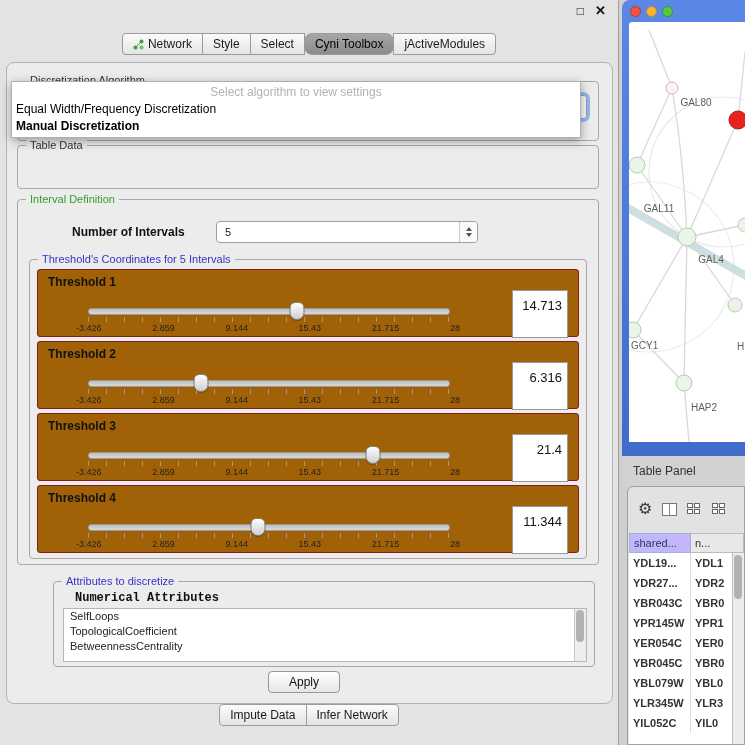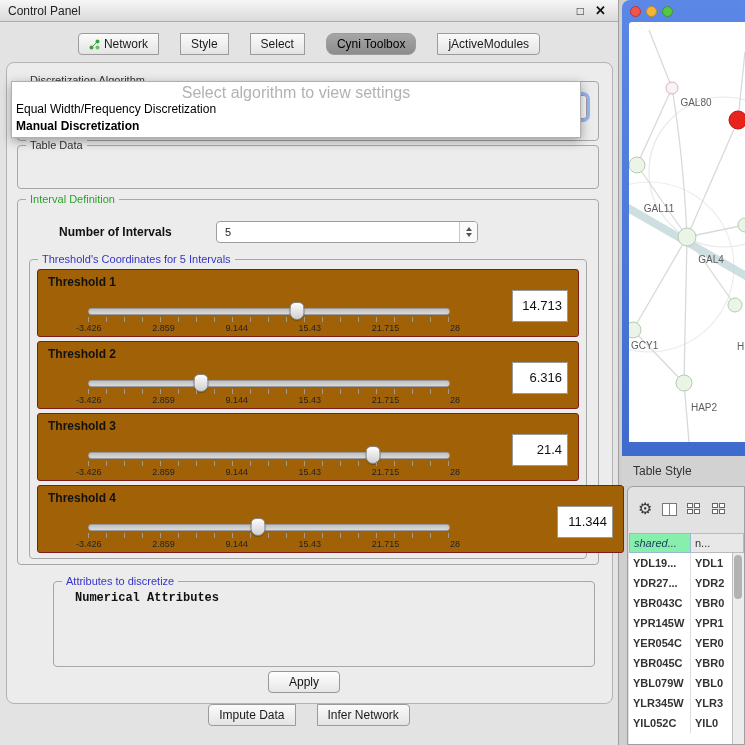--- a/index.html
+++ b/index.html
@@ -4,21 +4,21 @@
 <style>
   html,body{margin:0;padding:0;background:#c9c9c9;font-family:"Liberation Sans",sans-serif;}
   #root{position:relative;width:745px;height:745px;background:#cfcfcf;overflow:hidden;}
 
   
   .cp{position:absolute;left:0;top:0;width:618px;height:745px;background:#e3e3e3;border-right:1px solid #9f9f9f;}
   .cp-title{position:absolute;left:0;top:0;width:100%;height:22px;background:linear-gradient(#f6f6f6,#dadada);border-bottom:1px solid #adadad;font-size:12px;color:#222;line-height:22px;padding-left:8px;box-sizing:border-box;}
   .cp-min{position:absolute;right:34px;top:0;height:22px;line-height:22px;font-size:12px;color:#222;cursor:default;}
   .cp-close{position:absolute;right:12px;top:0;height:22px;line-height:22px;font-size:13px;font-weight:bold;color:#111;cursor:default;}
 
-  .tabbar{position:absolute;left:0;width:618px;display:flex;justify-content:center;gap:22px;}
+  .tabbar{position:absolute;left:0;width:618px;display:flex;justify-content:center;}
   .tabbar.top{top:33px;}
   .tab{height:20px;line-height:20px;padding:0 10px;font-size:12px;color:#1a1a1a;background:linear-gradient(#fbfbfb,#e4e4e4);border:1px solid #9b9b9b;margin-left:-1px;white-space:nowrap;display:flex;align-items:center;gap:4px;}
   .tab:first-child{border-radius:4px 0 0 4px;margin-left:0;}
   .tab:last-child{border-radius:0 4px 4px 0;}
   .tab.sel{background:linear-gradient(#a6a6a6,#8c8c8c);color:#000;border-radius:8px;}
 
   .main{position:absolute;left:6px;top:62px;width:605px;height:640px;background:#ececec;border:1px solid #b3b3b3;border-radius:8px;}
 
   .group{position:absolute;border:1px solid #a8a8a8;border-radius:4px;}
   .glabel{position:absolute;top:-7px;left:8px;background:#ececec;padding:0 4px;font-size:11px;color:#333;white-space:nowrap;}
@@ -26,33 +26,33 @@
   .glabel.blue{color:#3434c8;}
 
   .combo{position:absolute;background:#fff;border:1px solid #9e9e9e;border-radius:4px;font-size:11px;color:#222;display:flex;align-items:center;box-sizing:border-box;}
   .combo .txt{flex:1;padding-left:8px;overflow:hidden;white-space:nowrap;}
   .combo .step{width:17px;align-self:stretch;border-left:1px solid #c9c9c9;display:flex;flex-direction:column;align-items:center;justify-content:center;gap:2px;background:#fafafa;border-radius:0 3px 3px 0;}
   .arr-up{width:0;height:0;border-left:3px solid transparent;border-right:3px solid transparent;border-bottom:4px solid #555;}
   .arr-dn{width:0;height:0;border-left:3px solid transparent;border-right:3px solid transparent;border-top:4px solid #555;}
   .combo.focus{box-shadow:0 0 0 3px rgba(105,155,250,.65);z-index:1;}
 
   .ddl{position:absolute;left:4px;top:18px;width:568px;background:#fff;border:1px solid #b0b0b0;box-shadow:0 3px 10px rgba(0,0,0,.35);z-index:6;padding:2px 0;}
-  .ddl .ph{text-align:center;color:#b2b2b2;font-size:16px;height:17px;line-height:17px;}
+  .ddl .ph{text-align:center;color:#b2b2b2;font-size:12px;height:17px;line-height:17px;}
   .ddl .it{font-size:12px;height:17px;line-height:17px;padding-left:4px;color:#000;}
   .ddl .it.b{font-weight:bold;}
 
   .boldlab{position:absolute;font-size:12px;font-weight:bold;color:#111;white-space:nowrap;}
 
   .thr{position:absolute;left:30px;width:540px;height:66px;border:1px solid #7f1d1d;border-radius:3px;background:#a16207;}
   .thr .tl{position:absolute;left:10px;top:5px;font-size:12px;font-weight:bold;color:#111;}
   .track{position:absolute;left:50px;top:38px;width:360px;height:5px;background:linear-gradient(#bfbfbf,#dadada);border:1px solid #9a9a9a;border-radius:3px;}
   .thumb{position:absolute;top:-7px;width:13px;height:16px;background:linear-gradient(#fdfdfd,#cfcfcf);border:1px solid #858585;border-radius:6px 6px 8px 8px;transform:translateX(-50%);box-shadow:0 1px 1px rgba(0,0,0,.25);}
   .ticks{position:absolute;left:50px;top:47px;width:361px;height:5px;background:repeating-linear-gradient(90deg,#9a9a9a 0,#9a9a9a 1px,transparent 1px,transparent 18px);}
   .tlabels{position:absolute;left:38px;top:53px;width:384px;display:flex;justify-content:space-between;font-size:9px;color:#222;}
-  .vbox{position:absolute;right:10px;top:20px;width:56px;height:32px;background:#fff;border:1px solid #999;font-size:13px;color:#111;text-align:right;line-height:30px;padding-right:5px;box-sizing:border-box;}
+  .vbox{position:absolute;right:10px;top:20px;width:56px;height:48px;background:#fff;border:1px solid #999;font-size:13px;color:#111;text-align:right;line-height:30px;padding-right:5px;box-sizing:border-box;}
 
   .listbox{position:absolute;background:#fff;border:1px solid #b5b5b5;overflow:hidden;font-size:11px;color:#222;}
   .listbox .li{height:15px;line-height:15px;padding-left:6px;white-space:nowrap;}
   .lscroll{position:absolute;right:0;top:0;bottom:0;width:11px;background:#ededed;border-left:1px solid #c8c8c8;}
   .lscroll .lth{position:absolute;left:1px;top:1px;width:8px;height:32px;background:#b2b2b2;border-radius:4px;}
 
   .btn{position:absolute;background:linear-gradient(#fefefe,#e6e6e6);border:1px solid #979797;border-radius:4px;font-size:12px;color:#111;text-align:center;line-height:20px;}
 
   
   .mac{position:absolute;left:622px;top:0;width:123px;height:456px;background:linear-gradient(#5b87e6,#3f6bcd);border-radius:8px 0 0 0;}
@@ -66,38 +66,35 @@
   
   .tp-title{position:absolute;left:622px;top:456px;width:123px;height:30px;font-size:12px;color:#333;line-height:30px;padding-left:11px;box-sizing:border-box;background:#d2d2d2;}
   .tpanel{position:absolute;left:627px;top:486px;width:118px;height:259px;background:#e2e2e2;border:1px solid #9f9f9f;border-radius:6px 0 0 0;box-sizing:border-box;overflow:hidden;}
   .ttool{position:absolute;left:0;top:0;width:100%;height:44px;display:flex;align-items:center;gap:10px;padding-left:10px;box-sizing:border-box;}
   .gear{font-size:16px;color:#3a3a3a;line-height:16px;}
   .colicon{width:15px;height:13px;background:#fff;border:1px solid #777;position:relative;box-sizing:border-box;}
   .colicon i{position:absolute;left:6px;top:0;width:1px;height:100%;background:#888;}
   .cbgrid{width:15px;height:13px;display:grid;grid-template-columns:6px 6px;grid-template-rows:5px 5px;gap:1px;}
   .cbgrid i{border:1px solid #666;background:#fff;box-sizing:border-box;}
   .thead{position:absolute;left:1px;top:46px;right:0;height:20px;display:flex;font-size:11px;}
-  .th1{width:62px;background:#86efac;border:1px solid #9ab7d4;box-sizing:border-box;line-height:18px;padding-left:4px;color:#1d3a5f;overflow:hidden;white-space:nowrap;font-style:italic;}
+  .th1{width:62px;background:#c4b5fd;border:1px solid #9ab7d4;box-sizing:border-box;line-height:18px;padding-left:4px;color:#1d3a5f;overflow:hidden;white-space:nowrap;}
   .th2{flex:1;background:#e8e8e8;border:1px solid #bbb;border-left:none;box-sizing:border-box;line-height:18px;padding-left:4px;color:#333;overflow:hidden;white-space:nowrap;}
   .trows{position:absolute;left:1px;top:66px;right:11px;bottom:0;background:#fff;overflow:hidden;font-size:11px;color:#333;}
   .trow{height:20px;line-height:20px;display:flex;font-weight:bold;}
   .c1{width:61px;padding-left:4px;box-sizing:border-box;overflow:hidden;white-space:nowrap;}
   .c2{flex:1;padding-left:4px;border-left:1px solid #ddd;overflow:hidden;white-space:nowrap;}
   .tscroll{position:absolute;right:0;top:66px;width:11px;bottom:0;background:#ececec;border-left:1px solid #c0c0c0;}
   .tscroll .tth{position:absolute;left:1px;top:2px;width:8px;height:44px;background:#b2b2b2;border-radius:4px;}
 </style>
 </head>
 <body>
 
 <div id="root">
 
   <div class="cp">
-    <div class="cp-title">
-      <span>Control Panel</span>
-    </div>
     <span class="cp-min">□</span>
     <span class="cp-close">✕</span>
 
     <div class="tabbar top">
       <div class="tab">
         <svg width="11" height="11" viewBox="0 0 11 11">
             <circle cx="2.5" cy="8.5" r="2" fill="#3aa13a"></circle>
             <circle cx="8.5" cy="2.5" r="2" fill="#3aa13a"></circle>
             <circle cx="8.5" cy="8.5" r="2" fill="#6abf6a"></circle>
             <line x1="2.5" y1="8.5" x2="8.5" y2="2.5" stroke="#3aa13a" stroke-width="1"></line>
@@ -137,21 +134,21 @@
         <div class="it b">Manual Discretization</div>
       </div>
 
       <div class="group" style="left:10px;top:82px;width:580px;height:42px;">
         <span class="glabel">Table Data</span>
       </div>
 
       <div class="group" style="left:10px;top:136px;width:580px;height:364px;">
         <span class="glabel green">Interval Definition</span>
       </div>
-      <div class="boldlab" style="left:52px;top:162px;">Number of Intervals</div>
+      <div class="boldlab" style="left:65px;top:162px;">Number of Intervals</div>
       <div class="combo" style="left:209px;top:158px;width:262px;height:22px;">
         <span class="txt">5</span>
         <span class="step">
             <span class="arr-up"></span>
             <span class="arr-dn"></span>
           </span>
       </div>
 
       <div class="group" style="left:22px;top:196px;width:556px;height:298px;">
         <span class="glabel blue">Threshold's Coordinates for 5 Intervals</span>
@@ -201,41 +198,49 @@
           <span>-3.426</span>
             <span>2.859</span>
             <span>9.144</span>
             <span>15.43</span>
             <span>21.715</span>
             <span>28</span>
         </div>
         <div class="vbox">21.4</div>
       </div>
 
-      <div class="thr" style="top:422px;padding-left:45px;">
+      <div class="thr" style="top:422px;">
         <span class="tl">Threshold 4</span>
         <div class="track">
           <div class="thumb" style="left: 47%;"></div>
         </div>
         <div class="ticks"></div>
         <div class="tlabels">
           <span>-3.426</span>
             <span>2.859</span>
             <span>9.144</span>
             <span>15.43</span>
             <span>21.715</span>
             <span>28</span>
         </div>
         <div class="vbox">11.344</div>
       </div>
 
       <div class="group" style="left:46px;top:518px;width:540px;height:84px;">
         <span class="glabel blue">Attributes to discretize</span>
       </div>
       <div class="boldlab" style="left:68px;top:528px;font-family:Liberation Mono, monospace;">Numerical Attributes</div>
+      <div class="listbox" style="left:56px;top:545px;width:522px;height:52px;">
+        <div class="li">SelfLoops</div>
+        <div class="li">TopologicalCoefficient</div>
+        <div class="li">BetweennessCentrality</div>
+        <div class="lscroll">
+            <div class="lth"></div>
+          </div>
+      </div>
 
       <div class="btn" style="left:261px;top:608px;width:70px;height:20px;">Apply</div>
     </div>
 
     <div class="tabbar" style="top:704px;">
       <div class="tab">
           <span>Impute Data</span>
         </div>
       <div class="tab">
           <span>Infer Network</span>
@@ -281,21 +286,21 @@
         <text x="67" y="84" text-anchor="middle">GAL80</text>
         <text x="30" y="190" text-anchor="middle">GAL11</text>
         <text x="82" y="241" text-anchor="middle">GAL4</text>
         <text x="2" y="327" text-anchor="start">GCY1</text>
         <text x="75" y="389" text-anchor="middle">HAP2</text>
         <text x="108" y="328" text-anchor="start">H</text>
       </g>
     </svg>
   </div>
 
-  <div class="tp-title">Table Style</div>
+  <div class="tp-title">Table Panel</div>
   <div class="tpanel">
     <div class="ttool">
       <span class="gear">⚙</span>
       <span class="colicon">
           <i></i>
         </span>
       <span class="cbgrid">
           <i></i>
           <i></i>
           <i></i>

